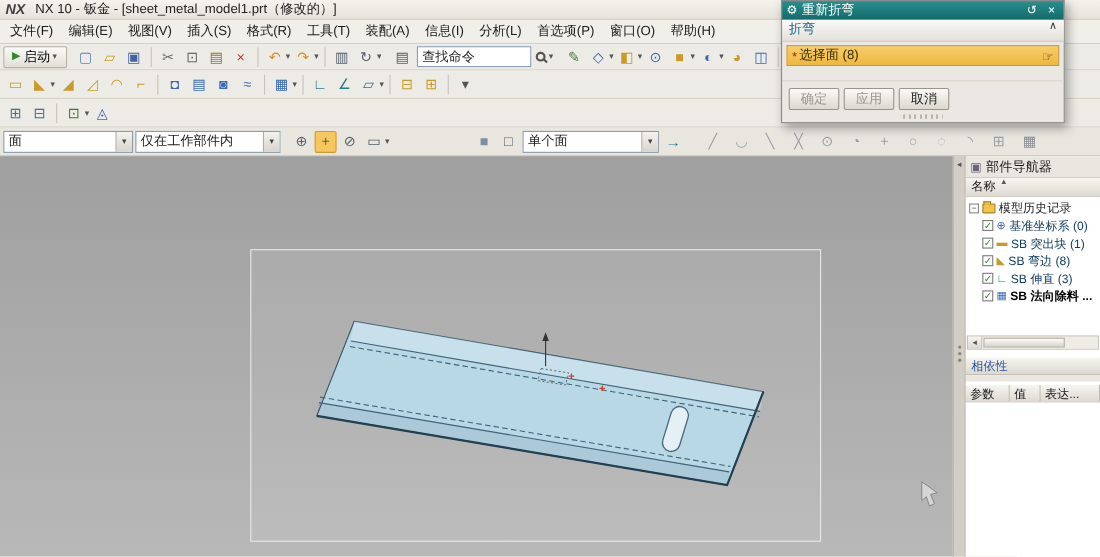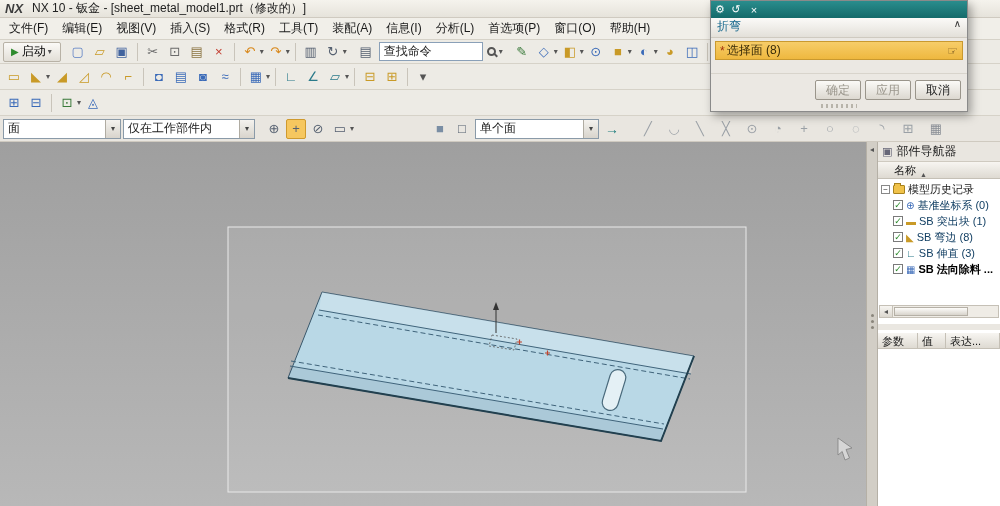--- a/index.html
+++ b/index.html
@@ -45,21 +45,21 @@
   .content{display:flex;height:364px}
   .gfx{position:relative;width:866px;height:364px;background:linear-gradient(#9f9f9f,#b8b8b8);overflow:hidden}
   .splitter{width:12px;height:364px;background:#d2cec6;border-left:1px solid #b5b0a6;border-right:1px solid #b5b0a6;display:flex;flex-direction:column;align-items:center}
   .splitter .top{font-size:8px;color:#555;margin-top:3px}
   .sgrip{width:3px;height:3px;border-radius:50%;background:#8a867c;margin-top:160px;box-shadow:0 6px 0 #8a867c,0 12px 0 #8a867c}
 
   
   .panel{width:122px;height:364px;background:#fff;display:flex;flex-direction:column;font-size:11px}
   .pheader{height:20px;background:#e9e6e0;display:flex;align-items:center;gap:4px;padding:0 4px;border-bottom:1px solid #cfcac0;font-size:12px;flex:none}
   .pico{color:#667;font-size:11px}
-  .colhdr{height:17px;background:linear-gradient(#f7f5f1,#dedad2);border-bottom:1px solid #c5c0b6;display:flex;align-items:flex-end;padding:0 16px;gap:4px;flex:none}
+  .colhdr{height:17px;background:linear-gradient(#f7f5f1,#dedad2);border-bottom:1px solid #c5c0b6;display:flex;align-items:flex-start;padding:0 5px;gap:4px;flex:none}
   .sort{font-size:7px;color:#555}
   .tree{background:#fff;height:120px;overflow:hidden;padding-top:2px;flex:none}
   .trow{display:flex;align-items:center;height:16px;gap:3px;padding-left:3px;white-space:nowrap;overflow:hidden}
   .trow.indent{padding-left:15px}
   .expander{width:9px;height:9px;border:1px solid #888;background:#fff;font-size:8px;line-height:7px;text-align:center;color:#333;flex:none}
   .folder{width:12px;height:9px;background:#f0c24a;border:1px solid #a8821e;border-radius:1px;flex:none;position:relative}
   .folder::before{content:"";position:absolute;top:-3px;left:0;width:5px;height:2px;background:#f0c24a;border:1px solid #a8821e;border-bottom:none}
   .cbx{width:10px;height:10px;border:1px solid #7a7a7a;background:#fff;color:#2a8a2a;font-size:9px;line-height:9px;text-align:center;flex:none}
   .ficon{font-size:10px;flex:none}
   .lbl{color:#123f63}
@@ -82,21 +82,21 @@
   .dlg-title{height:17px;background:linear-gradient(#2a8d8d,#146a6a);color:#fff;display:flex;align-items:center;padding:0 4px;gap:4px;font-size:12px}
   .dlg-title .t{flex:1;white-space:nowrap;overflow:hidden}
   .tico{font-size:11px}
   .tbtn{width:14px;text-align:center;font-size:11px;cursor:default}
   .dlg-sec{height:20px;display:flex;padding:0 6px;background:linear-gradient(#fbfaf8,#e3e0d9);border-bottom:1px solid #cfcac0;color:#1a6a8e}
   .dlg-sec .chev{margin-left:auto;color:#333;font-size:10px}
   .dlg-sel{height:19px;margin:3px 4px;display:flex;align-items:center;background:linear-gradient(#f7cd69,#eeb83f);border:1px solid #c9992f;padding:0 4px;color:#3a2c08}
   .dlg-sel .ast{color:#a03010;margin-right:2px}
   .dlg-sel .selico{margin-left:auto;color:#6a4a1a;font-size:12px}
   .dlg-space{height:10px}
-  .dlg-btnrow{display:flex;justify-content:flex-end;gap:4px;padding:6px 6px 4px;border-top:1px solid #d8d4cc}
+  .dlg-btnrow{display:flex;gap:4px;padding:6px 6px 4px;border-top:1px solid #d8d4cc}
   .dbtn{min-width:46px;height:20px;border:1px solid #9a958b;background:linear-gradient(#fbfaf7,#dcd8d0);border-radius:2px;font-size:12px;font-family:inherit;color:#222}
   .dbtn.disabled{color:#9a968c}
   .dlg-grip{height:4px;margin:0 auto 3px;width:36px;background:repeating-linear-gradient(90deg,#b8b4aa 0 2px,transparent 2px 5px)}
 </style>
 </head>
 <body>
 
 <div class="app">
 
   <div class="titlebar">
@@ -329,35 +329,39 @@
           </div>
         </div>
       <div class="wgap"></div>
       <div class="hscroll">
         <span class="sbtn">◂</span>
         <span class="strack">
           <span class="sthumb"></span>
         </span>
       </div>
       <div class="wgap"></div>
+      <div class="sechdr">
+        <span>相依性</span>
+      </div>
       <div class="sgap"></div>
       <div class="wgap3"></div>
       <div class="detcols" id="detcols">
           <span class="dcol" style="width: 40px;">参数</span>
           <span class="dcol" style="width: 28px;">值</span>
           <span class="dcol" style="flex: 1 1 0%;">表达...</span>
         </div>
       <div class="detbody"></div>
     </div>
 
   </div>
 
   <div class="dialog">
     <div class="dlg-title">
       <span class="tico">⚙</span>
+      <span class="t">重新折弯</span>
       <span class="tbtn">↺</span>
       <span class="tbtn">×</span>
     </div>
     <div class="dlg-sec">
       <span>折弯</span>
       <span class="chev">∧</span>
     </div>
     <div class="dlg-sel">
       <span class="ast">*</span>
       <span>选择面 (8)</span>

